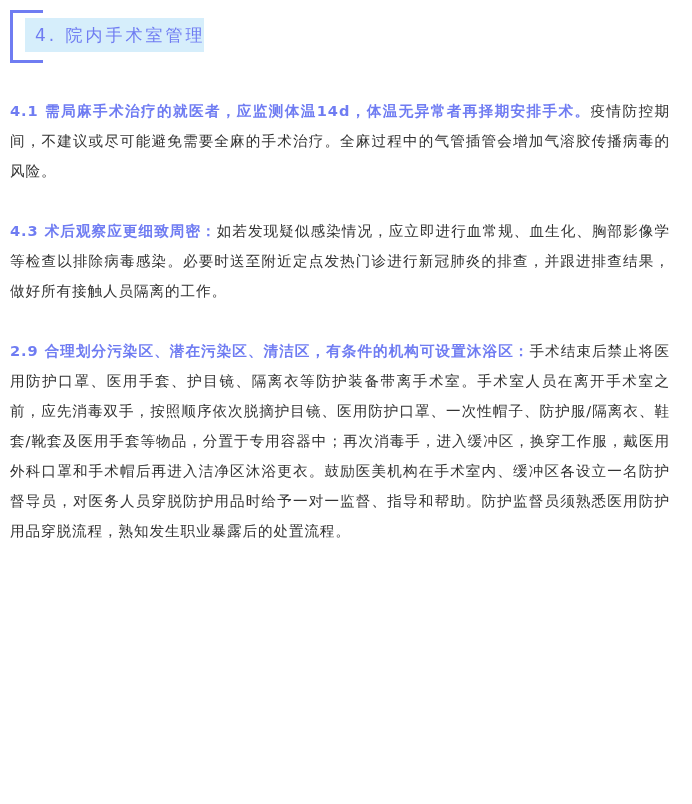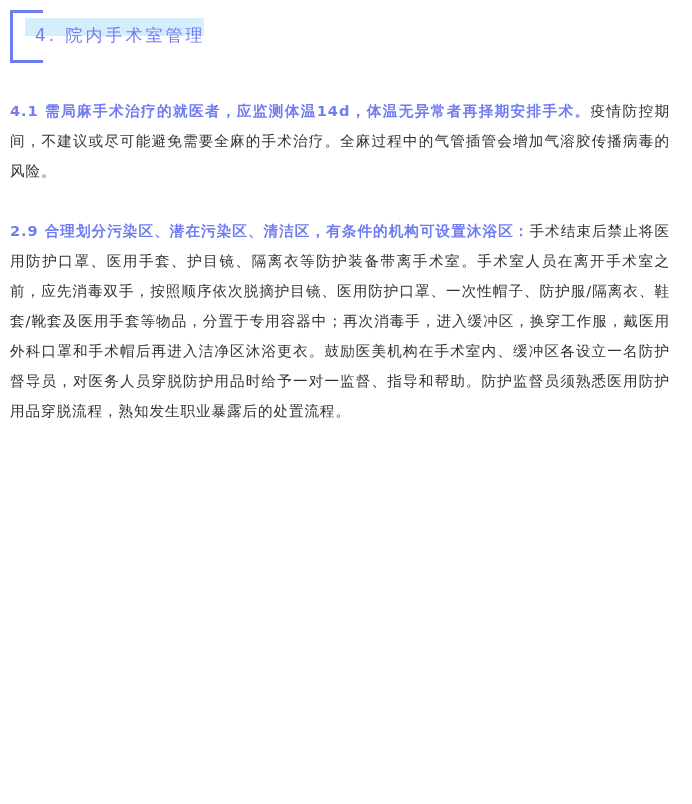--- a/index.html
+++ b/index.html
@@ -3,35 +3,36 @@
 <meta charset="utf-8">
 <style>
   html, body { margin: 0; padding: 0; background: #ffffff; }
   body { width: 692px; height: 804px; overflow: hidden; position: relative;
          font-family: "DejaVu Sans", "Liberation Sans", sans-serif; }
   .section-head { position: absolute; left: 10px; top: 10px; width: 200px; height: 52px; }
   .bracket { position: absolute; left: 0; top: 0; width: 27px; height: 47px;
              border: 3px solid #6f7cf2; border-right: none; box-sizing: content-box; }
   .bracket::before { content: ""; position: absolute; left: 24px; top: -3px; width: 6px; height: 3px; background: #6f7cf2; }
   .bracket::after { content: ""; position: absolute; left: 24px; bottom: -3px; width: 6px; height: 3px; background: #6f7cf2; }
-  .head-box { position: absolute; left: 15px; top: 8px; width: 179px; height: 18px;
+  .head-box { position: absolute; left: 15px; top: 8px; width: 179px; height: 34px;
               background: #d6eefb; }
   .head-text { position: absolute; left: 10px; top: 6px; font-size: 17px; color: #6f7cf2;
                letter-spacing: 3px; line-height: 22px; white-space: nowrap; }
   .content { position: absolute; left: 10px; top: 96px; width: 676px; }
   p.para { margin: 0 16px 30px 0; font-size: 14.6px; line-height: 30px; color: #333333;
            letter-spacing: 0.9px; text-align: justify; }
   .bold { color: #6f7cf2; font-weight: bold; }
 </style>
 </head>
 <body>
 
 <div class="section-head">
   <div class="bracket"></div>
   <div class="head-box">
     <span class="head-text">4. 院内手术室管理</span>
   </div>
 </div>
 
 <div class="content">
   <p class="para"><span class="bold">4.1 需局麻手术治疗的就医者，应监测体温14d，体温无异常者再择期安排手术。</span><span>疫情防控期间，不建议或尽可能避免需要全麻的手术治疗。全麻过程中的气管插管会增加气溶胶传播病毒的风险。</span></p>
+  <p class="para"><span class="bold">4.3 术后观察应更细致周密：</span><span>如若发现疑似感染情况，应立即进行血常规、血生化、胸部影像学等检查以排除病毒感染。必要时送至附近定点发热门诊进行新冠肺炎的排查，并跟进排查结果，做好所有接触人员隔离的工作。</span></p>
   <p class="para"><span class="bold">2.9 合理划分污染区、潜在污染区、清洁区，有条件的机构可设置沐浴区：</span><span>手术结束后禁止将医用防护口罩、医用手套、护目镜、隔离衣等防护装备带离手术室。手术室人员在离开手术室之前，应先消毒双手，按照顺序依次脱摘护目镜、医用防护口罩、一次性帽子、防护服/隔离衣、鞋套/靴套及医用手套等物品，分置于专用容器中；再次消毒手，进入缓冲区，换穿工作服，戴医用外科口罩和手术帽后再进入洁净区沐浴更衣。鼓励医美机构在手术室内、缓冲区各设立一名防护督导员，对医务人员穿脱防护用品时给予一对一监督、指导和帮助。防护监督员须熟悉医用防护用品穿脱流程，熟知发生职业暴露后的处置流程。</span></p>
 </div>
 
 </body></html>

